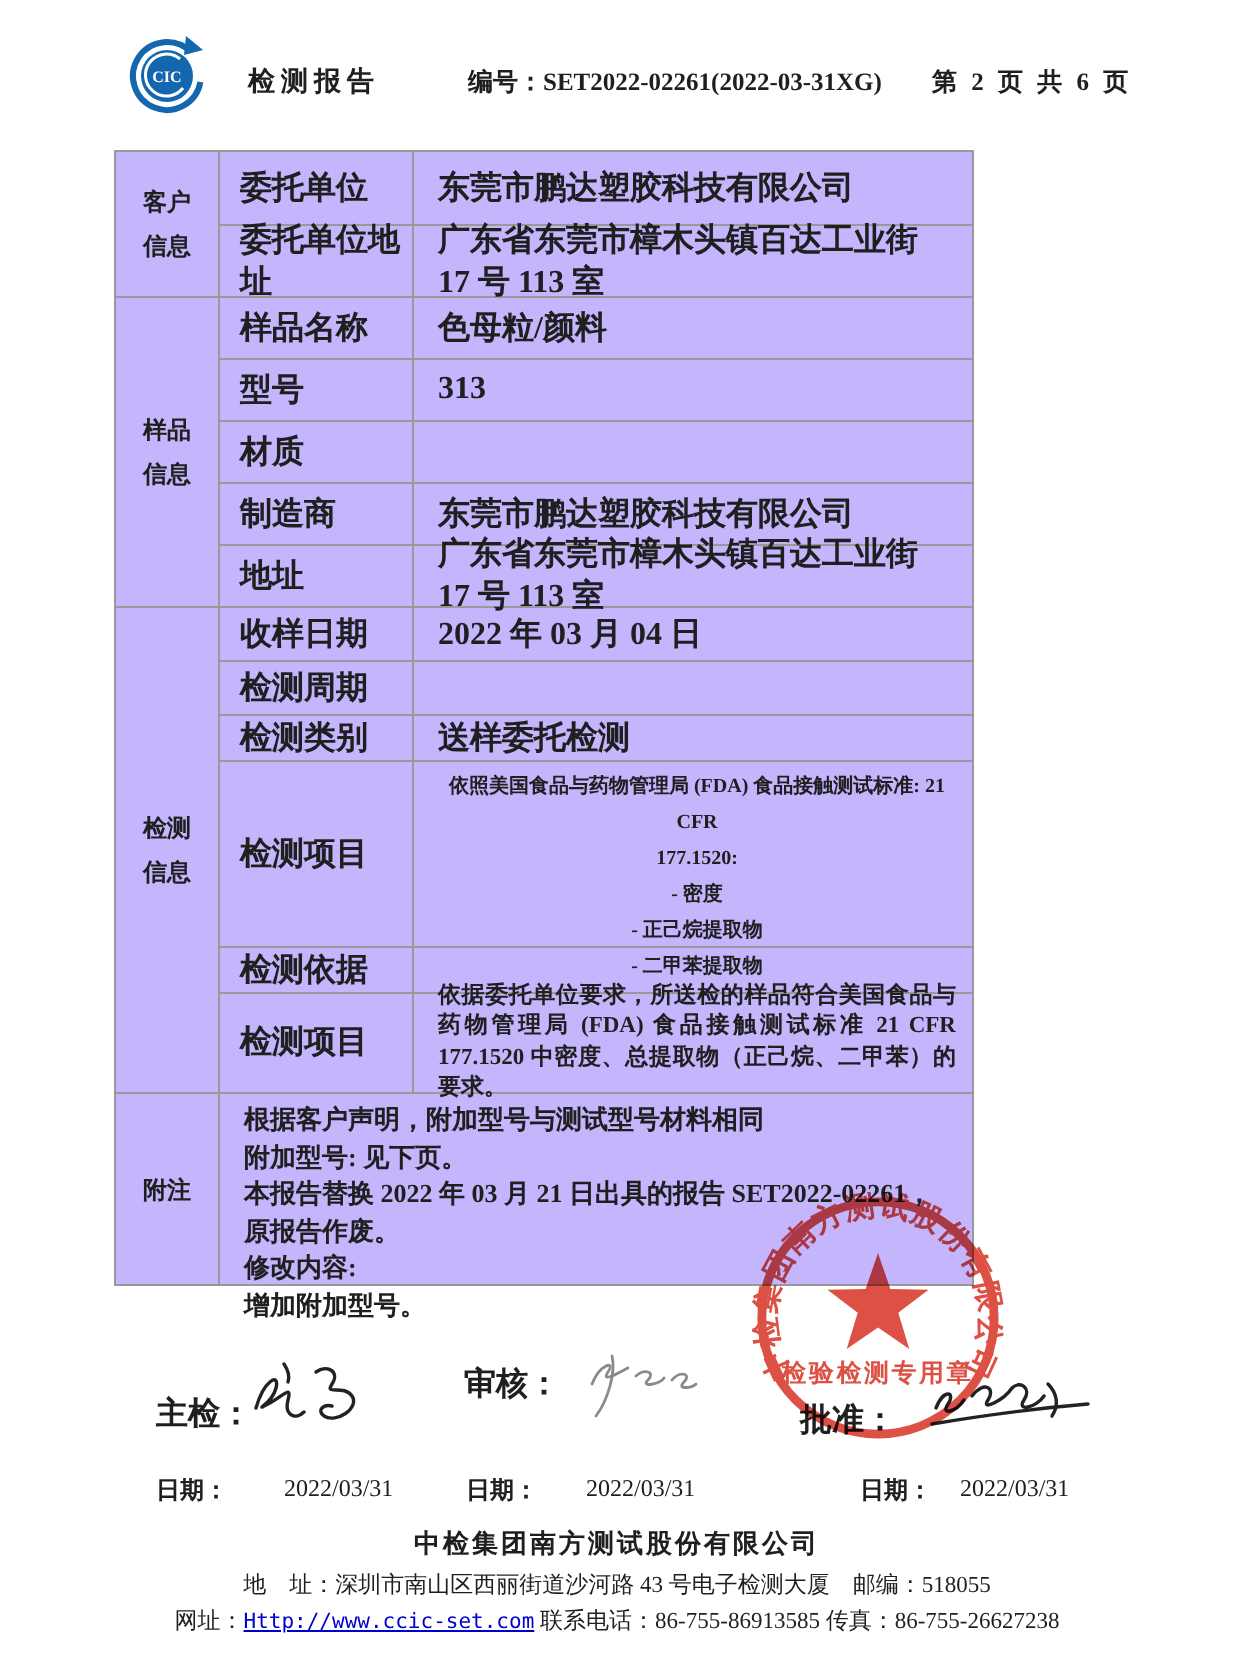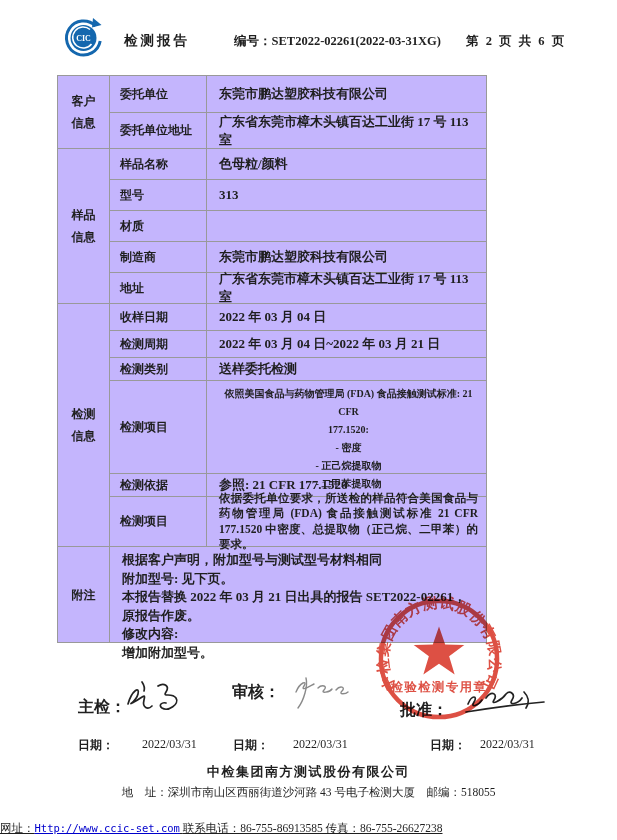--- a/index.html
+++ b/index.html
@@ -14,41 +14,41 @@
 
   
   .rpt-table{position:absolute;left:57px;top:75px;width:430px;border:1px solid #999;box-sizing:border-box;background:#c4b5fd;font-weight:bold;}
   .sec{display:flex;}
   .sec + .sec{border-top:1px solid #999;}
   .sec-label{flex:0 0 52px;display:flex;align-items:center;justify-content:center;border-right:1px solid #999;font-size:12px;line-height:22px;box-sizing:border-box;}
   .sec-label span{display:block;width:26px;text-align:center;}
   .sec-body{flex:1;display:flex;flex-direction:column;min-width:0;}
   .trow{display:flex;}
   .trow + .trow{border-top:1px solid #999;}
-  .tfield{flex:0 0 97px;padding-left:10px;display:flex;align-items:center;border-right:1px solid #999;font-size:12px;box-sizing:border-box;}
-  .tvalue{flex:1;padding-left:12px;padding-right:8px;display:flex;align-items:center;font-size:13px;box-sizing:border-box;min-width:0;}
+  .tfield{flex:0 0 97px;padding-left:10px;display:flex;align-items:center;border-right:1px solid #999;font-size:16px;box-sizing:border-box;}
+  .tvalue{flex:1;padding-left:12px;padding-right:8px;display:flex;align-items:center;font-size:16px;box-sizing:border-box;min-width:0;}
   .h36{height:36px}.h35{height:35px}.h30{height:30px}.h26{height:26px}.h22{height:22px}
   .h92{height:92px}.h49{height:49px}.h95{height:95px}
   .multiline{white-space:pre-line;align-items:flex-start;padding-top:4px;line-height:18px;font-size:10px;text-align:center;}
   .wrap3{line-height:15.5px;font-size:11.5px;text-align:justify;}
   .notes-cell{white-space:pre-line;align-items:flex-start;padding-top:4px;line-height:18.5px;font-size:13px;}
 
   
   .sig-label{position:absolute;font-size:16px;font-weight:bold;}
   .sig-svg{position:absolute;}
   .date-label{position:absolute;font-size:12px;font-weight:bold;}
   .date-value{position:absolute;font-size:12px;}
 
   
   .seal{position:absolute;left:376px;top:596px;opacity:.88;mix-blend-mode:multiply;z-index:5;}
 
   
   .f-company{position:absolute;top:763px;left:0;width:100%;text-align:center;font-size:13px;font-weight:bold;letter-spacing:1.5px;}
   .f-address{position:absolute;top:785px;left:0;width:100%;text-align:center;font-size:11.5px;}
-  .f-web{position:absolute;top:821px;left:0;width:100%;text-align:left;font-size:11.5px;text-decoration:underline;}
+  .f-web{position:absolute;top:803px;left:0;width:100%;text-align:center;font-size:11.5px;}
   .f-web a{color:#0000cc;text-decoration:underline;font-family:"DejaVu Sans Mono",monospace;font-size:10.5px;}
 </style>
 </head>
 <body>
 
 <div class="page">
 
   <svg class="logo" width="47" height="42" viewBox="0 0 47 42">
     <path d="M 35.5,9 A 17,17 0 1 0 40.2,24" fill="none" stroke="#1467ae" stroke-width="3"></path>
     <polygon points="33,1 41.5,8 32,10.5" fill="#1467ae"></polygon>
@@ -109,37 +109,35 @@
       <div class="sec-label">
           <span>检测信息</span>
         </div>
       <div class="sec-body">
         <div class="trow h26">
           <div class="tfield">收样日期</div>
           <div class="tvalue">2022 年 03 月 04 日</div>
         </div>
         <div class="trow h26">
           <div class="tfield">检测周期</div>
-          <div class="tvalue">2022 年 03 月 04 日~2022 年 03 月 21 日</div>
         </div>
         <div class="trow h22">
           <div class="tfield">检测类别</div>
           <div class="tvalue">送样委托检测</div>
         </div>
         <div class="trow h92">
           <div class="tfield">检测项目</div>
           <div class="tvalue multiline">依照美国食品与药物管理局 (FDA) 食品接触测试标准: 21 CFR
 177.1520:
 - 密度
 - 正己烷提取物
 - 二甲苯提取物</div>
         </div>
         <div class="trow h22">
           <div class="tfield">检测依据</div>
-          <div class="tvalue">参照: 21 CFR 177.1520</div>
         </div>
         <div class="trow h49">
           <div class="tfield">检测项目</div>
           <div class="tvalue wrap3">依据委托单位要求，所送检的样品符合美国食品与药物管理局 (FDA) 食品接触测试标准 21 CFR 177.1520 中密度、总提取物（正己烷、二甲苯）的要求。</div>
         </div>
       </div>
     </div>
 
     <div class="sec">
       <div class="sec-label">

